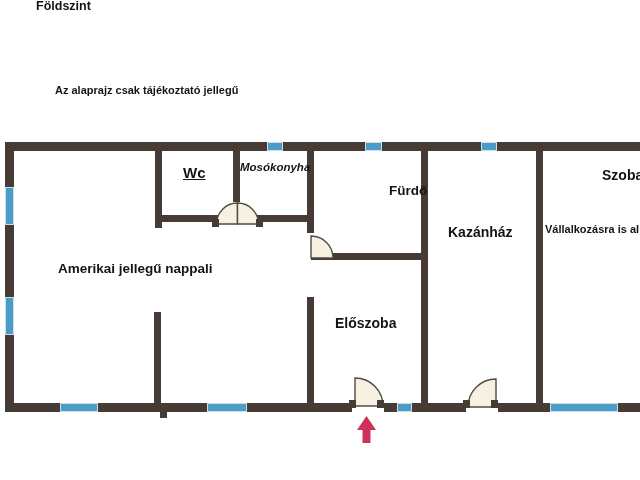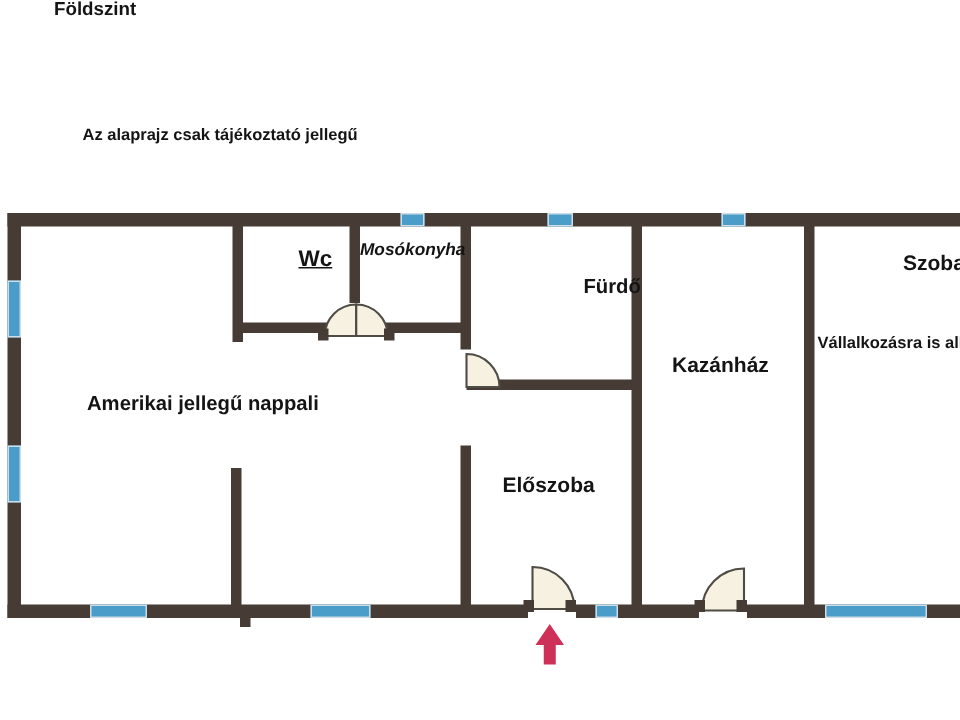--- a/index.html
+++ b/index.html
@@ -71,20 +71,20 @@
   <rect class="foot" x="349" y="400" width="7" height="8"></rect>
   <rect class="foot" x="377" y="400" width="7" height="8"></rect>
 
   <path class="door" d="M 496 407 L 496 379 A 28 28 0 0 0 468 407 Z"></path>
   <rect class="foot" x="463" y="400" width="7" height="8"></rect>
   <rect class="foot" x="491" y="400" width="7" height="8"></rect>
 
   <polygon class="arrow" points="366.5,416 376,430 370.5,430 370.5,443 362.5,443 362.5,430 357,430"></polygon>
 </svg>
 
-<div class="label" style="left:199px;top:165px;font-size:15px;text-decoration:underline;">Wc</div>
+<div class="label" style="left:183px;top:165px;font-size:15px;text-decoration:underline;">Wc</div>
 <div class="label" style="left:240px;top:161px;font-size:11.5px;font-style:italic;">Mosókonyha</div>
 <div class="label" style="left:347px;top:184px;font-size:13.5px;padding-left:42px;">Fürdő</div>
 <div class="label" style="left:602px;top:168px;font-size:14px;">Szoba</div>
 <div class="label" style="left:545px;top:223px;font-size:11px;">Vállalkozásra is alkalmas</div>
-<div class="label" style="left:448px;top:236px;font-size:14px;">Kazánház</div>
+<div class="label" style="left:448px;top:225px;font-size:14px;">Kazánház</div>
 <div class="label" style="left:58px;top:262px;font-size:13.5px;">Amerikai jellegű nappali</div>
 <div class="label" style="left:335px;top:316px;font-size:14px;">Előszoba</div>
 
 </body></html>

